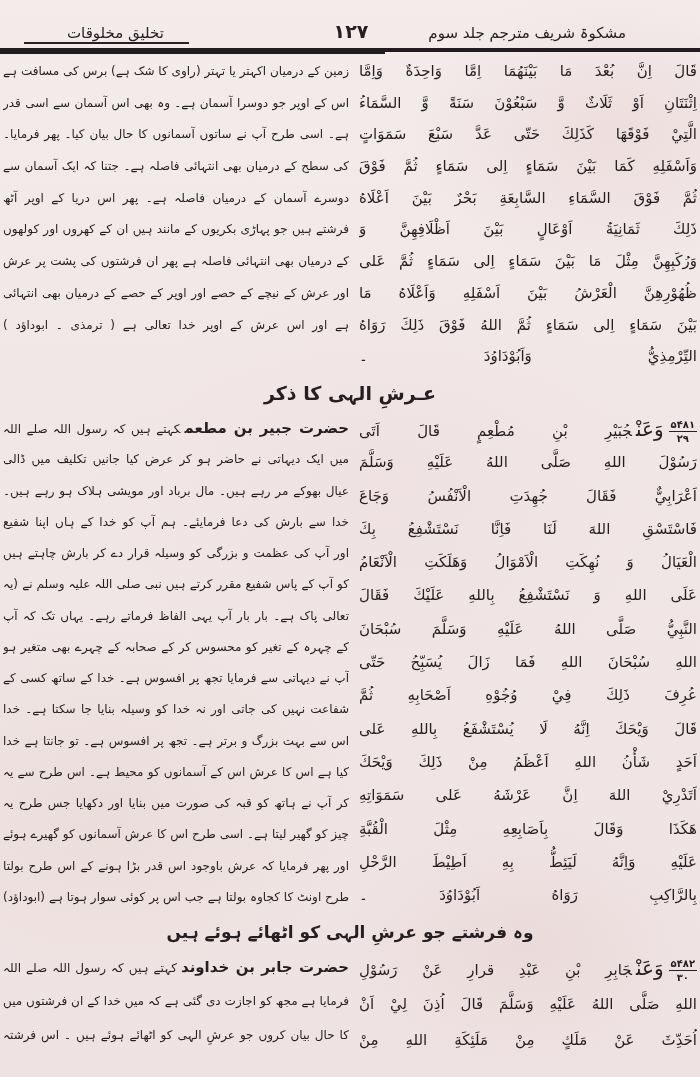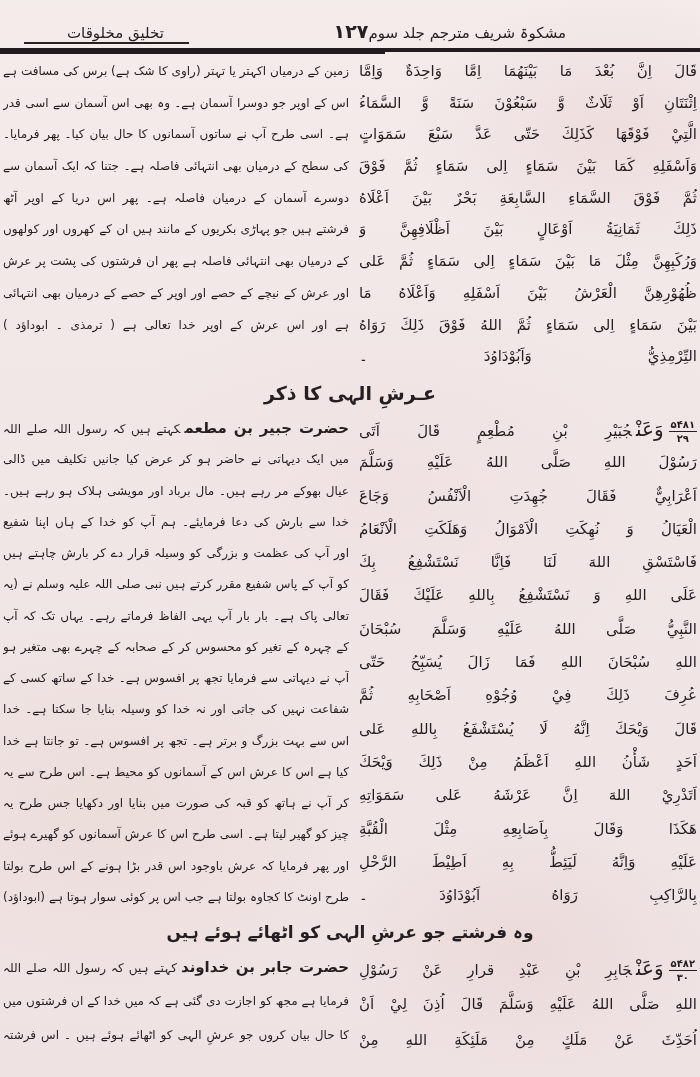--- a/index.html
+++ b/index.html
@@ -21,21 +21,21 @@
   }
   
   .header-row{
     display:grid;
     grid-template-columns:1fr auto 1fr;
     align-items:end;
     padding:16px 10px 4px 12px;
     height:26px;
   }
   .ht{white-space:nowrap;}
-  .ht.book{text-align:left;padding-right:4px;font-size:15px;}
+  .ht.book{text-align:center;padding-right:4px;font-size:15px;}
   .ht.num{text-align:right;font-size:19px;font-weight:bold;letter-spacing:1px;}
   .ht.chap{text-align:left;padding-left:55px;font-size:15px;}
   .rule-wrap{position:relative;height:10px;}
   .rule-thin{position:absolute;top:-4px;left:24px;width:165px;height:2px;background:#272024;}
   .rule-main{position:absolute;top:2px;left:0;right:0;height:4px;background:#221b1f;}
   .rule-main:after{content:"";position:absolute;left:0;top:4px;width:55%;height:1.5px;background:#221b1f;}
   
   .two-col{
     display:grid;
     grid-template-columns:338px 346px;
@@ -126,22 +126,22 @@
     <div class="col ar">
       <div class="ar-line">
         <span class="hnum">
           <span class="top">۵۴۸۱</span>
           <span class="bot">۲۹</span>
         </span><span class="lead-ar">وَعَنْ</span><span>جُبَيْرِ بْنِ مُطْعِمٍ قَالَ اَتَى</span>
       </div>
       <div>
           <div class="ar-line">رَسُوْلَ اللهِ صَلَّى اللهُ عَلَيْهِ وَسَلَّمَ</div>
           <div class="ar-line">اَعْرَابِيٌّ فَقَالَ جُهِدَتِ الْاَنْفُسُ وَجَاعَ</div>
+          <div class="ar-line">فَاسْتَسْقِ اللهَ لَنَا فَاِنَّا نَسْتَشْفِعُ بِكَ</div>
           <div class="ar-line">الْعَيَالُ وَ نُهِكَتِ الْاَمْوَالُ وَهَلَكَتِ الْاَنْعَامُ</div>
-          <div class="ar-line">فَاسْتَسْقِ اللهَ لَنَا فَاِنَّا نَسْتَشْفِعُ بِكَ</div>
           <div class="ar-line">عَلَى اللهِ وَ نَسْتَشْفِعُ بِاللهِ عَلَيْكَ فَقَالَ</div>
           <div class="ar-line">النَّبِيُّ صَلَّى اللهُ عَلَيْهِ وَسَلَّمَ سُبْحَانَ</div>
           <div class="ar-line">اللهِ سُبْحَانَ اللهِ فَمَا زَالَ يُسَبِّحُ حَتّى</div>
           <div class="ar-line">عُرِفَ ذَلِكَ فِيْ وُجُوْهِ اَصْحَابِهِ ثُمَّ</div>
           <div class="ar-line">قَالَ وَيْحَكَ اِنَّهُ لَا يُسْتَشْفَعُ بِاللهِ عَلى</div>
           <div class="ar-line">اَحَدٍ شَأْنُ اللهِ اَعْظَمُ مِنْ ذَلِكَ وَيْحَكَ</div>
           <div class="ar-line">اَتَدْرِيْ اللهَ اِنَّ عَرْشَهُ عَلى سَمَوَاتِهِ</div>
           <div class="ar-line">هَكَذَا وَقَالَ بِاَصَابِعِهِ مِثْلَ الْقُبَّةِ</div>
           <div class="ar-line">عَلَيْهِ وَاِنَّهُ لَيَئِطُّ بِهِ اَطِيْطَ الرَّحْلِ</div>
           <div class="ar-line">بِالرَّاكِبِ رَوَاهُ اَبُوْدَاوُدَ ۔</div>

